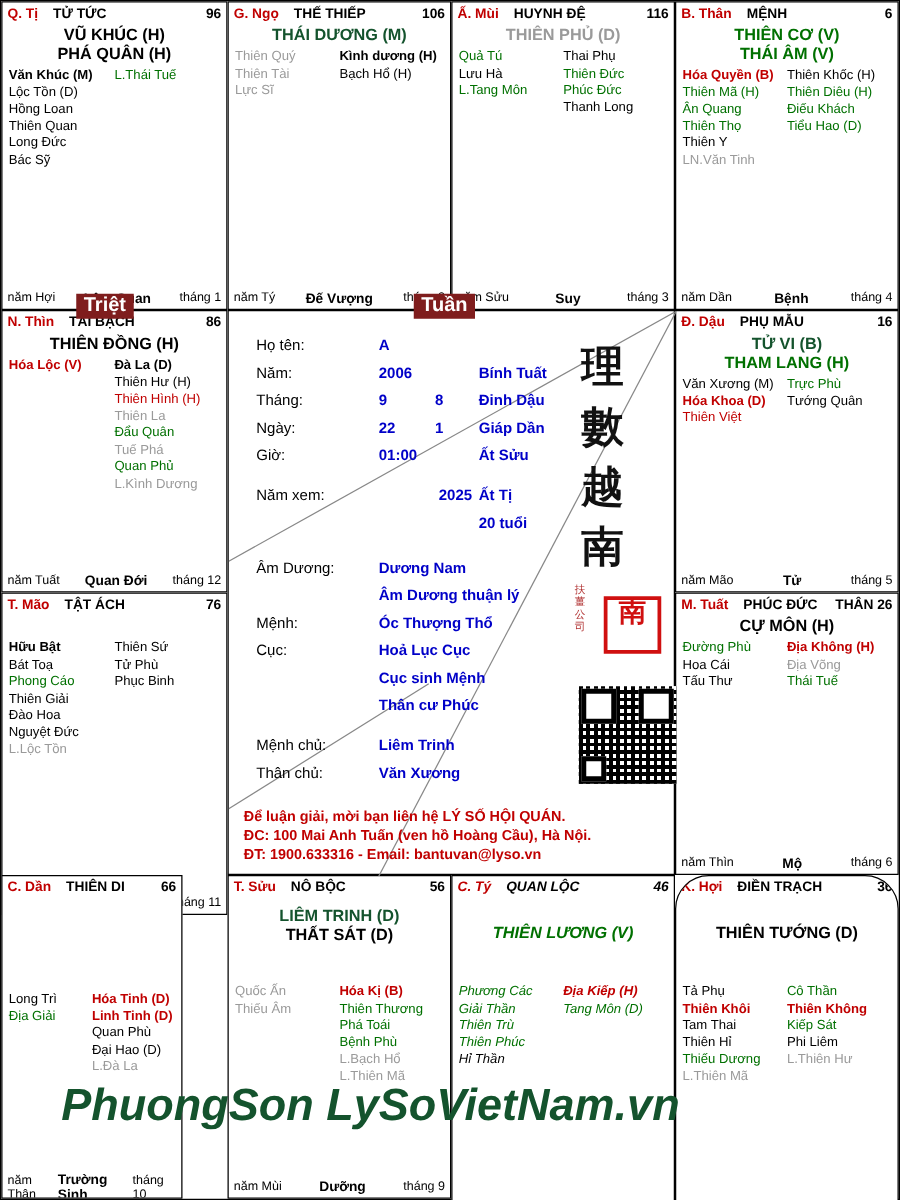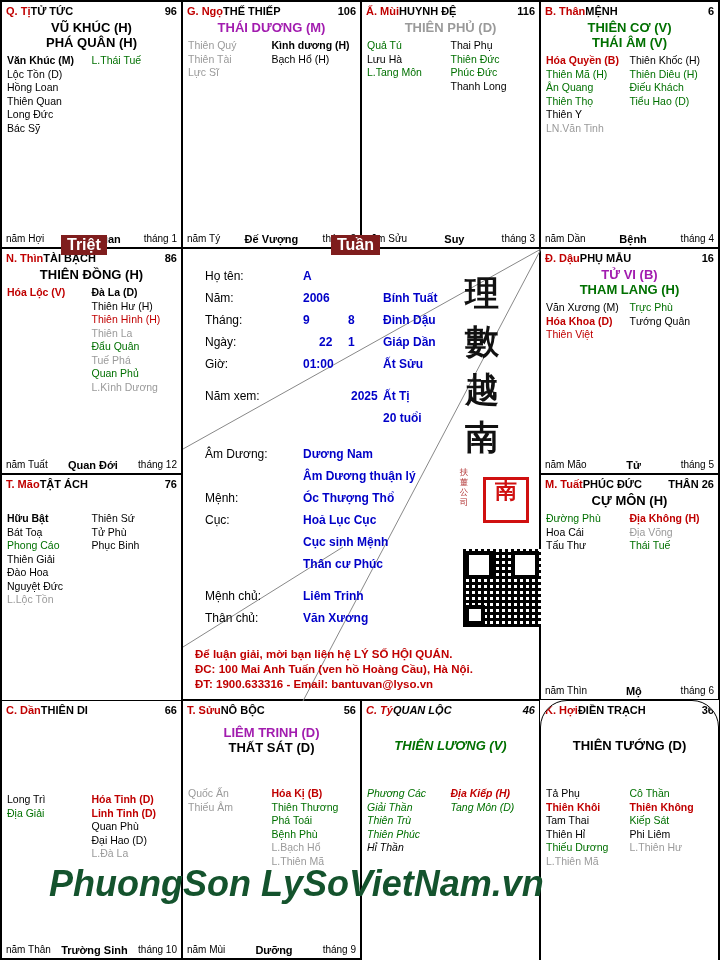--- a/index.html
+++ b/index.html
@@ -24,42 +24,42 @@
     background: #fff;
   }
   
   .pal-top {
     position: absolute; top:0; left:0; right:0; height:17px;
     display:flex; align-items:center; justify-content:space-between;
     padding: 0 4px;
     font-size: 11px; font-weight: bold;
   }
   .pal-top .cungpos { color:#c00000; }
-  .pal-top .cungname { color:#000; flex:1; text-align:left; }
+  .pal-top .cungname { color:#000; flex:1; text-align:left; padding-left:12px;}
   .pal-top .cungnum { color:#000; }
   
   .pal-bot {
     position: absolute; bottom:1px; left:0; right:0; height:15px;
     display:flex; align-items:center; justify-content:space-between;
     padding: 0 4px;
     font-size: 10px;
   }
   .pal-bot .bl { color:#000; }
   .pal-bot .bc { color:#000; font-weight:bold; font-size:11px;}
   .pal-bot .br { color:#000; }
   
   .mainstars {
     position:absolute; top:18px; left:0; right:0;
     text-align:center;
     font-weight:bold;
     font-size:13px;
     line-height:15px;
   }
   .ms-green { color:#007000; }
-  .ms-red { color:#a21caf; }
+  .ms-red { color:#14532d; }
   .ms-black { color:#000000; }
   .ms-gray { color:#9a9a9a; }
   
   .starcols {
     position:absolute; left:0; right:0;
     display:flex;
     padding: 0 5px;
     font-size:10.5px;
     line-height:13.5px;
   }
@@ -387,21 +387,21 @@
         <div class="s-green">Thái Tuế</div>
       </div>
     </div>
     <div class="pal-bot">
       <span class="bl">năm Thìn</span>
       <span class="bc">Mộ</span>
       <span class="br">tháng 6</span>
     </div>
   </div>
 
-  <div class="cell" style="left:0px;top:699px;width:181px;height:259px;">
+  <div class="cell" style="left:0px;top:699px;width:145px;height:259px;">
     <div class="pal-top">
       <span class="cungpos">C. Dần</span>
       <span class="cungname">THIÊN DI</span>
       <span class="cungnum">66</span>
     </div>
     <div class="starcols" style="top:92px;">
       <div class="col">
         <div class="s-black">Long Trì</div>
         <div class="s-green">Địa Giải</div>
       </div>
@@ -528,21 +528,21 @@
     <div class="info" style="left:22px;top:42px;"><span class="lbl">Năm:</span></div>
     <div class="info" style="left:120px;top:42px;"><span class="val">2006</span></div>
     <div class="info" style="left:200px;top:42px;"><span class="val">Bính Tuất</span></div>
 
     <div class="info" style="left:22px;top:64px;"><span class="lbl">Tháng:</span></div>
     <div class="info" style="left:120px;top:64px;"><span class="val">9</span></div>
     <div class="info" style="left:165px;top:64px;"><span class="val">8</span></div>
     <div class="info" style="left:200px;top:64px;"><span class="val">Đinh Dậu</span></div>
 
     <div class="info" style="left:22px;top:86px;"><span class="lbl">Ngày:</span></div>
-    <div class="info" style="left:136px;top:86px;"><span class="val">22</span></div>
+    <div class="info" style="left:120px;top:86px;"><span class="val">22</span></div>
     <div class="info" style="left:165px;top:86px;"><span class="val">1</span></div>
     <div class="info" style="left:200px;top:86px;"><span class="val">Giáp Dần</span></div>
 
     <div class="info" style="left:22px;top:108px;"><span class="lbl">Giờ:</span></div>
     <div class="info" style="left:120px;top:108px;"><span class="val">01:00</span></div>
     <div class="info" style="left:200px;top:108px;"><span class="val">Ất Sửu</span></div>
 
     <div class="info" style="left:22px;top:140px;"><span class="lbl">Năm xem:</span></div>
     <div class="info" style="left:120px;top:140px;margin-left:48px;"><span class="val">2025</span></div>
     <div class="info" style="left:200px;top:140px;"><span class="val">Ất Tị</span></div>

